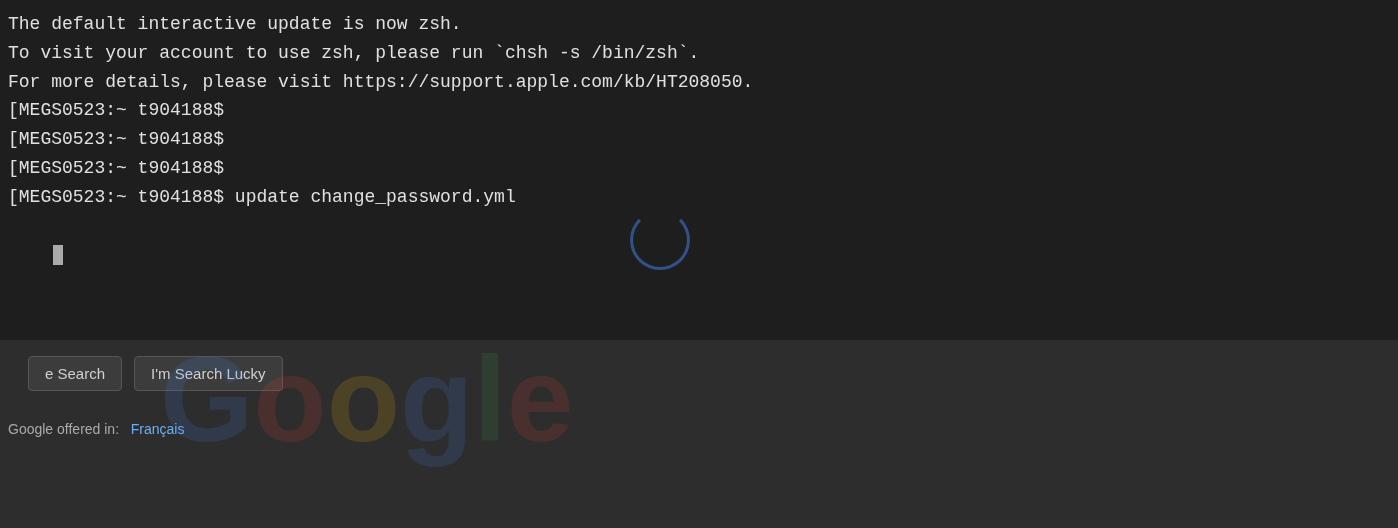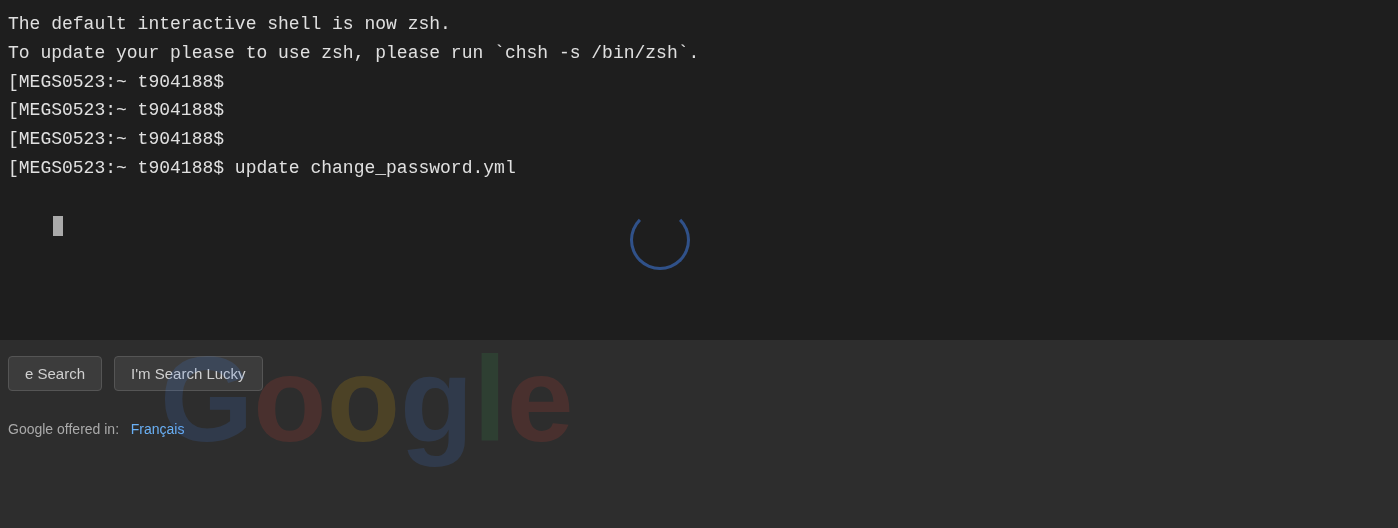--- a/index.html
+++ b/index.html
@@ -59,20 +59,21 @@
       padding-top: 16px;
       padding-left: 0;
     }
 
     .google-buttons-row {
       display: flex;
       align-items: center;
       gap: 12px;
       padding-left: 8px;
       margin-bottom: 30px;
+      margin-left: 20px;
     }
 
     .google-search-btn {
       background: #3c3c3c;
       color: #d0d0d0;
       border: 1px solid #555;
       border-radius: 4px;
       padding: 8px 16px;
       font-size: 15px;
       font-family: Arial, sans-serif;
@@ -131,22 +132,23 @@
       border-radius: 50%;
       border: 3px solid #4285F4;
       border-top-color: transparent;
       opacity: 0.5;
     }
   </style>
 </head>
 <body>
 
 <div class="terminal-section">
-  <span class="terminal-line">The default interactive shell is now zsh.</span>
-  <span class="terminal-line">To update your please to use zsh, please run `chsh -s /bin/zsh`.</span>
+  <span class="terminal-line">The default interactive update is now zsh.</span>
+  <span class="terminal-line">To visit your account to use zsh, please run `chsh -s /bin/zsh`.</span>
+  <span class="terminal-line">For more details, please visit https://support.apple.com/kb/HT208050.</span>
   <span class="terminal-line">[MEGS0523:~ t904188$</span>
   <span class="terminal-line">[MEGS0523:~ t904188$</span>
   <span class="terminal-line">[MEGS0523:~ t904188$</span>
   <span class="terminal-line">[MEGS0523:~ t904188$ update change_password.yml</span>
   <span class="terminal-line">
     <span class="terminal-cursor"></span>
   </span>
 </div>
 
 <div class="google-icon-overlay"></div>

